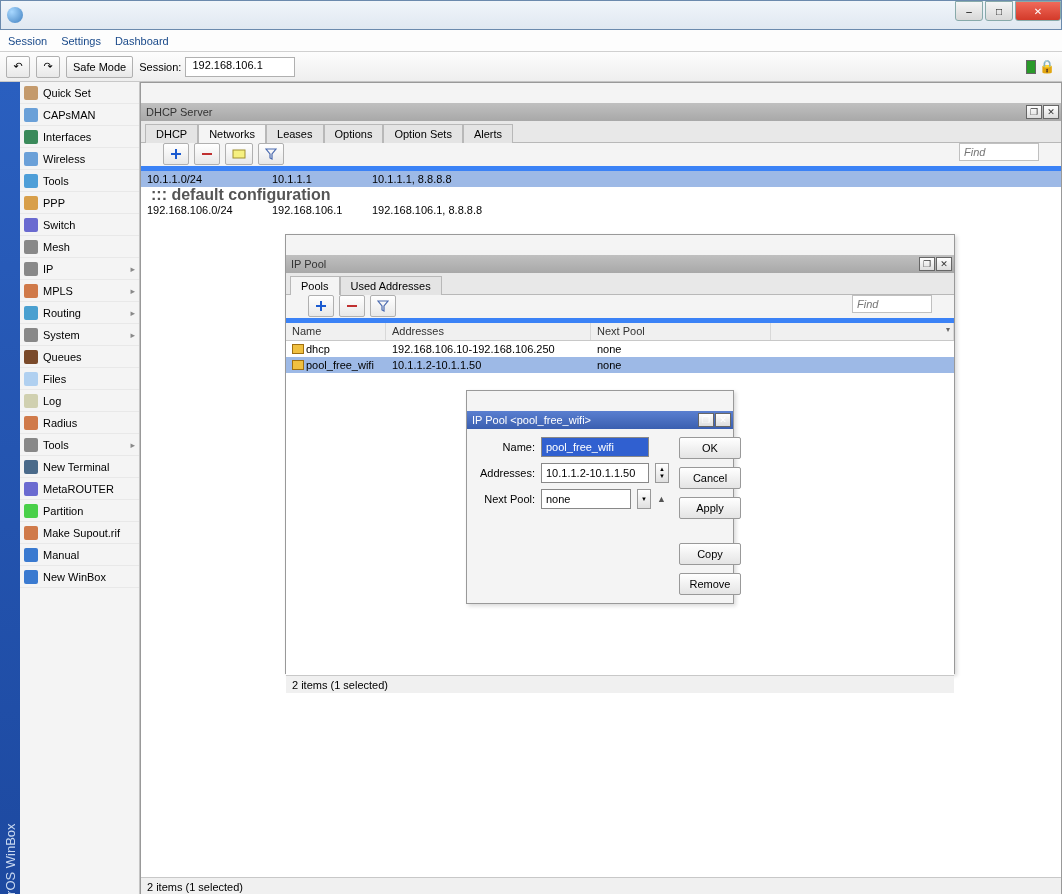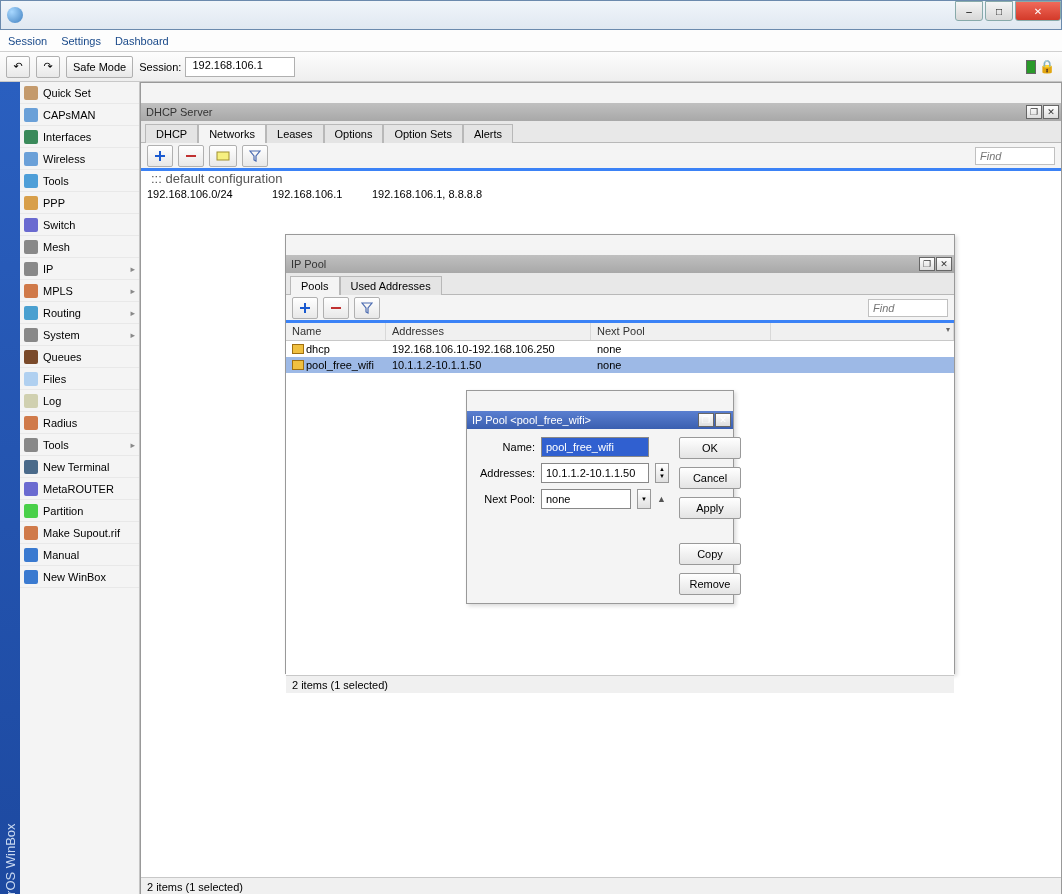--- a/index.html
+++ b/index.html
@@ -45,33 +45,33 @@
 .inner-window { position:absolute; border:1px solid #999; background:#f4f4f4; box-shadow:2px 2px 4px rgba(0,0,0,0.15); }
 .iw-title { height:18px; background:linear-gradient(#c0c0c0,#a8a8a8); display:flex; align-items:center; padding:0 5px; font-size:11px; color:#333; position:relative;margin-top:20px; }
 .iw-title.active { background:linear-gradient(#5a7fd0,#3a5fb0); color:#fff; }
 .iw-title-btns { position:absolute; right:2px; display:flex; gap:1px; }
 .iw-tbtn { width:16px; height:14px; border:1px solid #666; background:linear-gradient(#fff,#ddd); display:flex; align-items:center; justify-content:center; font-size:9px; }
 
 .iw-tabs { height:22px; background:#e8e8e8; display:flex; align-items:flex-end; border-bottom:1px solid #b8b8b8; padding-left:4px; gap:0; }
 .iw-tab { padding:3px 10px; border:1px solid #b8b8b8; border-bottom:none; background:#e4e4e4; position:relative; top:1px; cursor:default; }
 .iw-tab.active { background:#f4f4f4; }
 
-.iw-toolbar { height:28px; display:flex; align-items:center; padding:0 6px; gap:5px; border-bottom:3px solid #3b82f6; }
+.iw-toolbar { height:28px; display:flex; padding:0 22px; gap:5px; border-bottom:5px solid #3b82f6; }
 .iw-toolbar .tb-btn svg { display:block; }
 .iw-find { margin-left:auto; }
 .iw-find input { border:1px solid #c0c0c0; background:#fff; width:80px; height:18px; padding:1px 4px; font-style:italic; color:#888; }
 
 .grid-header { display:flex; background:#f0f0f0; border-bottom:1px solid #c8c8c8; height:18px; }
 .grid-header .col { border-right:1px solid #d8d8d8; padding:2px 6px; font-size:11px; color:#333; overflow:hidden; white-space:nowrap; position:relative; }
 .col.dd::after { content:"▾"; position:absolute; right:3px; font-size:8px; color:#666; }
 .grid-body { background:#fff; }
 .row { display:flex; height:16px; align-items:center; }
 .row.selected { background:#9db9e6; }
 .row .cell { padding:0 6px; overflow:hidden; white-space:nowrap; font-size:11px; }
-.comment-row { font-size:13px; color:#555; padding:0 10px; height:15px; display:flex; align-items:center; }
+.comment-row { font-size:16px; color:#555; padding:0 10px; height:15px; display:flex; align-items:center;font-weight:bold; }
 
 .statusbar { height:18px; border-top:1px solid #c8c8c8; background:#f0f0f0; display:flex; align-items:center; padding:0 6px; font-size:11px; }
 
 
 .edit-body { display:flex; padding:8px; gap:10px; }
 .edit-fields { display:flex; flex-direction:column; gap:6px; }
 .field-row { display:flex; align-items:center; gap:6px; }
 .field-row label { width:60px; text-align:right; }
 .field-input { border:1px solid #888; height:20px; padding:1px 4px; width:108px; background:#fff; }
 .field-input.sel { background:#3060d0; color:#fff; }
@@ -254,20 +254,28 @@
             </svg>
           </div>
         <div class="tb-btn">
             <svg width="12" height="12">
               <path d="M1 1h10L7 6v5l-2-1V6z" fill="none" stroke="#4a6ab0" stroke-width="1.2"></path>
             </svg>
           </div>
         <div class="iw-find"><input placeholder="Find" style=""></div>
       </div>
       <div class="grid-body" id="dhcp-body" style="height:calc(100% - 104px);">
+          <div class="row selected">
+            <div class="cell" style="width: 125px;">10.1.1.0/24</div>
+            <div class="cell" style="width: 100px;">10.1.1.1</div>
+            <div class="cell" style="width: 150px;">10.1.1.1, 8.8.8.8</div>
+            <div class="cell" style="width: 70px;"></div>
+            <div class="cell" style="width: 95px;"></div>
+            <div class="cell" style="width: 80px;"></div>
+          </div>
           <div class="comment-row">::: default configuration</div>
           <div class="row">
             <div class="cell" style="width: 125px;">192.168.106.0/24</div>
             <div class="cell" style="width: 100px;">192.168.106.1</div>
             <div class="cell" style="width: 150px;">192.168.106.1, 8.8.8.8</div>
             <div class="cell" style="width: 70px;"></div>
             <div class="cell" style="width: 95px;"></div>
             <div class="cell" style="width: 80px;"></div>
           </div>
         </div>

